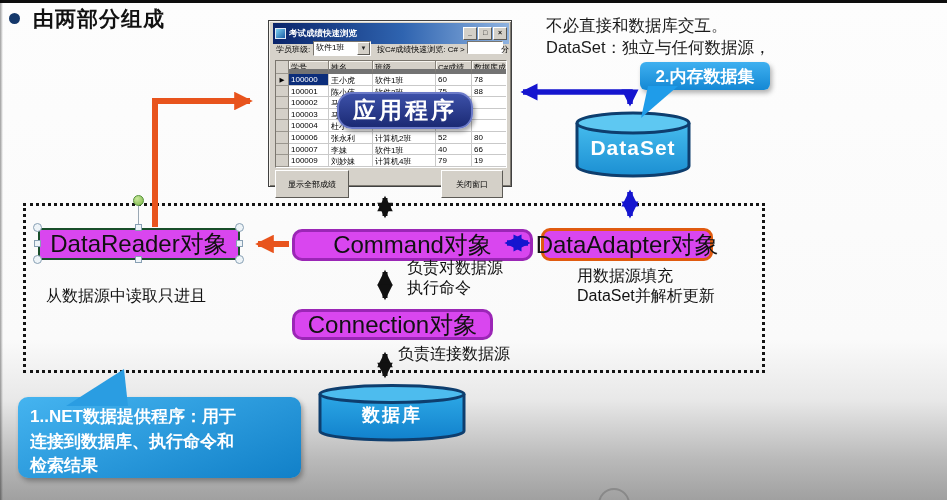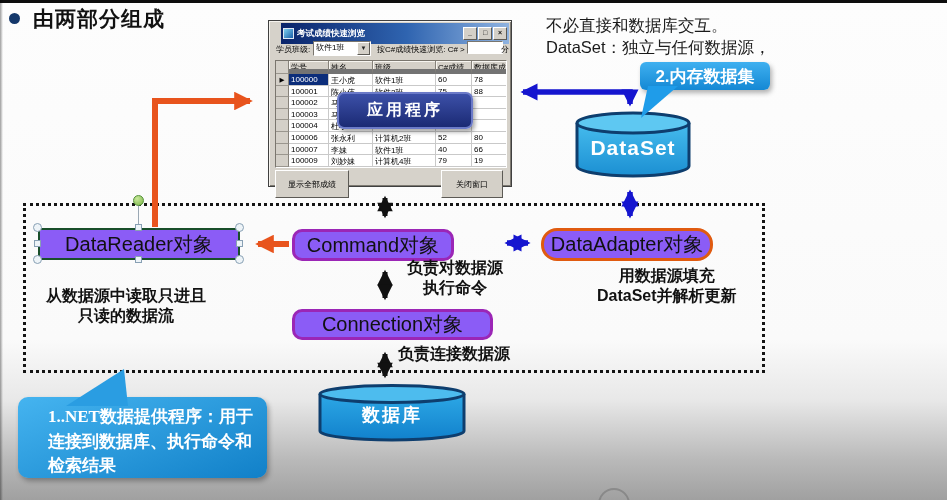--- a/index.html
+++ b/index.html
@@ -7,21 +7,21 @@
        font-family:"Liberation Sans","DejaVu Sans",sans-serif;
        background:linear-gradient(180deg,#fdfdfd 0%,#fafafa 68%,#e8e8e8 80%,#b9b9b9 92%,#a0a0a0 100%);}
   .topbar{position:absolute;left:0;top:0;width:947px;height:3px;background:#0d0d0d;}
   .leftedge{position:absolute;left:0;top:0;width:3px;height:500px;background:linear-gradient(90deg,rgba(0,0,0,.38),rgba(0,0,0,0));}
   .bullet{position:absolute;left:9px;top:13px;width:11px;height:11px;border-radius:50%;background:#15386b;}
   .slide-title{position:absolute;left:33px;top:5px;font-size:21px;font-weight:600;color:#121212;letter-spacing:1px;}
 
   
   .appwin{position:absolute;left:268px;top:20px;width:242px;height:165px;background:#d6d2ca;
           border:1px solid #404040;box-shadow:inset 1px 1px 0 #f5f3ee, inset -1px -1px 0 #7e7a72;font-size:8px;color:#000;}
-  .titlebar{position:absolute;left:12px;top:2px;right:2px;height:15px;
+  .titlebar{position:absolute;left:4px;top:2px;right:2px;height:15px;
             background:linear-gradient(90deg,#0a246a,#2f64b0 55%,#8fb3e0);display:flex;align-items:center;padding:3px 2px;}
   .wicon{width:9px;height:9px;background:linear-gradient(135deg,#7fd1f0,#1a5ea8);border:1px solid #dfe8f5;margin-right:3px;flex:none;}
   .wtitle{color:#fff;font-weight:700;font-size:8.5px;white-space:nowrap;overflow:hidden;flex:1;}
   .wbtns{display:flex;gap:1px;flex:none;}
   .wbtn{width:12px;height:11px;background:#d4d0c8;border:1px solid;border-color:#fff #5c5a55 #5c5a55 #fff;
         font-size:7px;line-height:10px;text-align:center;font-weight:700;color:#111;}
   .toolbar{position:absolute;left:2px;top:19px;right:2px;height:17px;}
   .tlabel{position:absolute;top:4px;font-size:8px;white-space:nowrap;}
   .tlabel.l1{left:5px;} .tlabel.l2{left:106px;} .tlabel.l3{left:230px;}
   .combo{position:absolute;left:42px;top:1px;width:56px;height:13px;background:#fff;
@@ -43,58 +43,58 @@
        border-bottom:1px solid #9a968e;font-size:6.5px;line-height:11px;text-align:center;color:#000;}
   .c1{width:40px;flex:none;} .c2{width:44px;flex:none;} .c3{width:63px;flex:none;}
   .c4{width:36px;flex:none;} .c5{width:46px;flex:none;border-right:none;}
   .cell-sel{background:#0b2d7a;color:#fff;}
   .wpush{position:absolute;background:#d4d0c8;border:1px solid;border-color:#fff #5c5a55 #5c5a55 #fff;
          font-size:8px;font-family:inherit;height:28px;padding:0;color:#000;}
   .wpush.b1{left:6px;top:149px;width:74px;}
   .wpush.b2{left:172px;top:149px;width:62px;}
 
   
-  .applabel{position:absolute;left:337px;top:92px;width:132px;height:33px;border-radius:7px;
+  .applabel{position:absolute;left:337px;top:92px;width:132px;height:33px;border-radius:15px;
             background:linear-gradient(180deg,#3c50a8,#1b2a74);border:2px solid #6b7ac8;
-            color:#fff;font-size:16px;font-weight:700;display:flex;align-items:center;justify-content:center;
+            color:#fff;font-size:23px;font-weight:700;display:flex;align-items:center;justify-content:center;
             letter-spacing:3px;box-shadow:2px 3px 4px rgba(0,0,0,.35);}
 
   
   .ds-note{position:absolute;left:546px;top:14px;font-size:16.5px;font-weight:500;color:#1a1a1a;line-height:1.35;}
   .callout{color:#fff;box-shadow:2px 3px 5px rgba(0,0,0,.3);}
   .callout.c2{position:absolute;left:640px;top:62px;width:130px;height:28px;border-radius:6px;
               background:linear-gradient(180deg,#3fb0f0,#1488d4);font-size:17px;font-weight:600;
               display:flex;align-items:center;justify-content:center;}
-  .callout.c1{position:absolute;left:18px;top:397px;width:249px;height:81px;border-radius:10px;
+  .callout.c1{position:absolute;left:18px;top:397px;width:283px;height:81px;border-radius:10px;
               background:linear-gradient(160deg,#45b4f0,#1180c8);font-size:17px;font-weight:600;
-              line-height:1.45;padding:8px 0 0 30px;box-sizing:border-box;font-family:Liberation Serif, serif;}
+              line-height:1.45;padding:8px 0 0 12px;box-sizing:border-box;}
 
   
   .dashed{position:absolute;left:23px;top:203px;width:742px;height:170px;border:3px dotted #141414;box-sizing:border-box;}
 
   
-  .shape{position:absolute;background:#8b5cf6;display:flex;align-items:center;justify-content:center;
-         font-size:20px;color:#111;font-weight:500;box-sizing:border-box;white-space:nowrap;}
+  .shape{position:absolute;background:#d946ef;display:flex;align-items:center;justify-content:center;
+         font-size:24px;color:#111;font-weight:500;box-sizing:border-box;white-space:nowrap;}
   .reader-wrap{position:absolute;left:38px;top:228px;width:202px;height:32px;}
   .shape.reader{position:absolute;left:0;top:0;width:202px;height:32px;border:2.5px solid #194f2a;border-radius:2px;}
-  .shape.command{left:292px;top:229px;width:162px;height:32px;border:3px solid #9b26b6;border-radius:10px;}
-  .shape.adapter{left:541px;top:228px;width:172px;height:33px;border:3px solid #e05b10;border-radius:16px;}
+  .shape.command{left:292px;top:229px;width:241px;height:32px;border:3px solid #9b26b6;border-radius:10px;}
+  .shape.adapter{left:541px;top:228px;width:172px;height:33px;border:3px solid #e05b10;border-radius:9px;}
   .shape.connection{left:292px;top:309px;width:201px;height:31px;border:3px solid #9b26b6;border-radius:10px;}
   .handle{position:absolute;background:#eef4f8;border:1px solid #88a0b4;box-sizing:border-box;}
   .handle.circ{width:9px;height:9px;border-radius:50%;}
   .handle.sq{width:7px;height:7px;}
   .rot-line{position:absolute;left:100px;top:-24px;width:1px;height:24px;background:#9aa8b4;}
   .handle.rot{left:95px;top:-33px;width:11px;height:11px;border-radius:50%;
               background:radial-gradient(circle at 35% 30%,#c8e89a,#7ab648);border:1px solid #55913a;}
 
   
-  .desc{position:absolute;font-size:16px;font-weight:700;color:#111;line-height:1.22;text-align:center;}
+  .desc{position:absolute;font-size:16px;font-weight:400;color:#111;line-height:1.22;}
   .desc.reader-d{left:46px;top:286px;}
   .desc.command-d{left:407px;top:258px;}
-  .desc.adapter-d{left:577px;top:266px;margin-left:20px;}
+  .desc.adapter-d{left:577px;top:266px;}
   .desc.connection-d{left:398px;top:344px;}
 
   
   .cyl{position:absolute;}
   .cyl.ds{left:570px;top:110px;width:126px;height:70px;}
   .cyl.db{left:314px;top:383px;width:156px;height:60px;}
   .cyl svg{position:absolute;left:0;top:0;}
   .cyl-label{position:absolute;left:0;right:0;text-align:center;color:#fff;font-weight:600;}
   .cyl.ds .cyl-label{top:26px;font-size:21px;letter-spacing:1px;}
   .cyl.db .cyl-label{top:20px;font-size:18px;letter-spacing:2px;}
@@ -248,21 +248,20 @@
   <div class="handle sq" style="left:-4px;top:12px"></div>
   <div class="handle sq" style="left:198px;top:12px"></div>
 </div>
 
 <div class="shape command">Command对象</div>
 <div class="shape adapter">DataAdapter对象</div>
 <div class="shape connection">Connection对象</div>
 
 <div class="desc reader-d">
   <div>从数据源中读取只进且</div>
-  <div>只读的数据流</div>
 </div>
 <div class="desc command-d">
   <div>负责对数据源</div>
   <div>执行命令</div>
 </div>
 <div class="desc adapter-d">
   <div>用数据源填充</div>
   <div>DataSet并解析更新</div>
 </div>
 <div class="desc connection-d">负责连接数据源</div>

